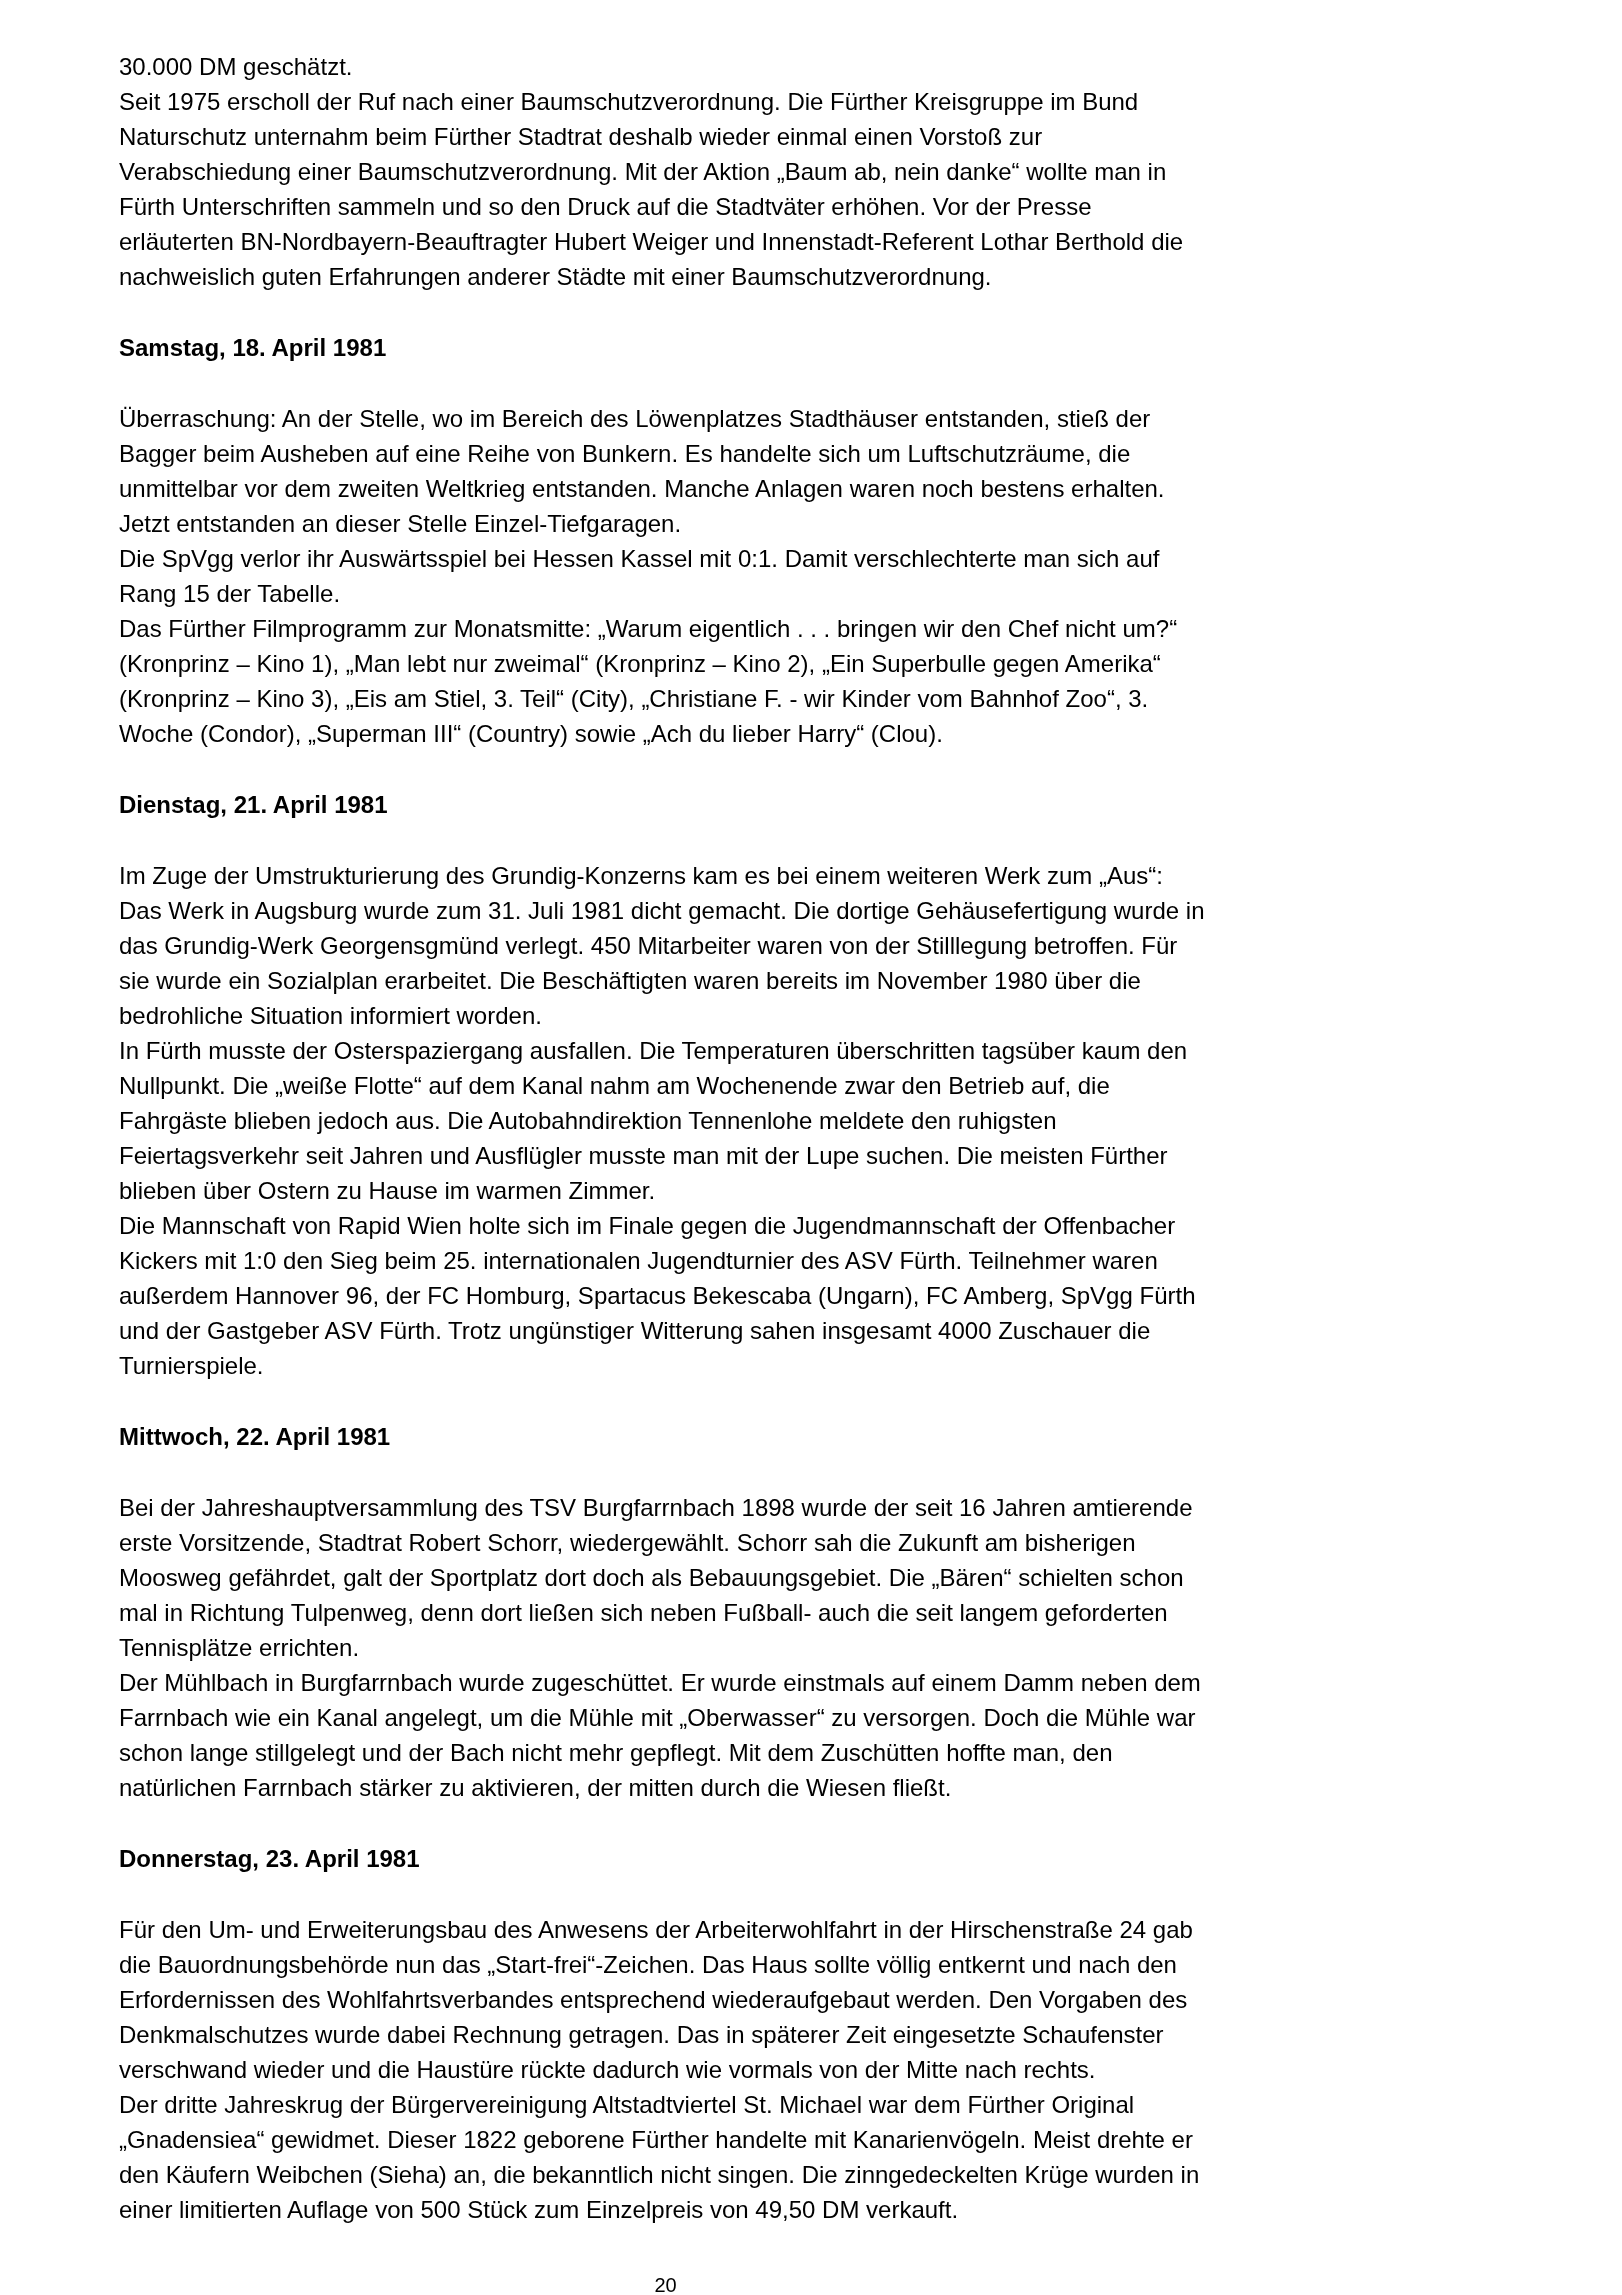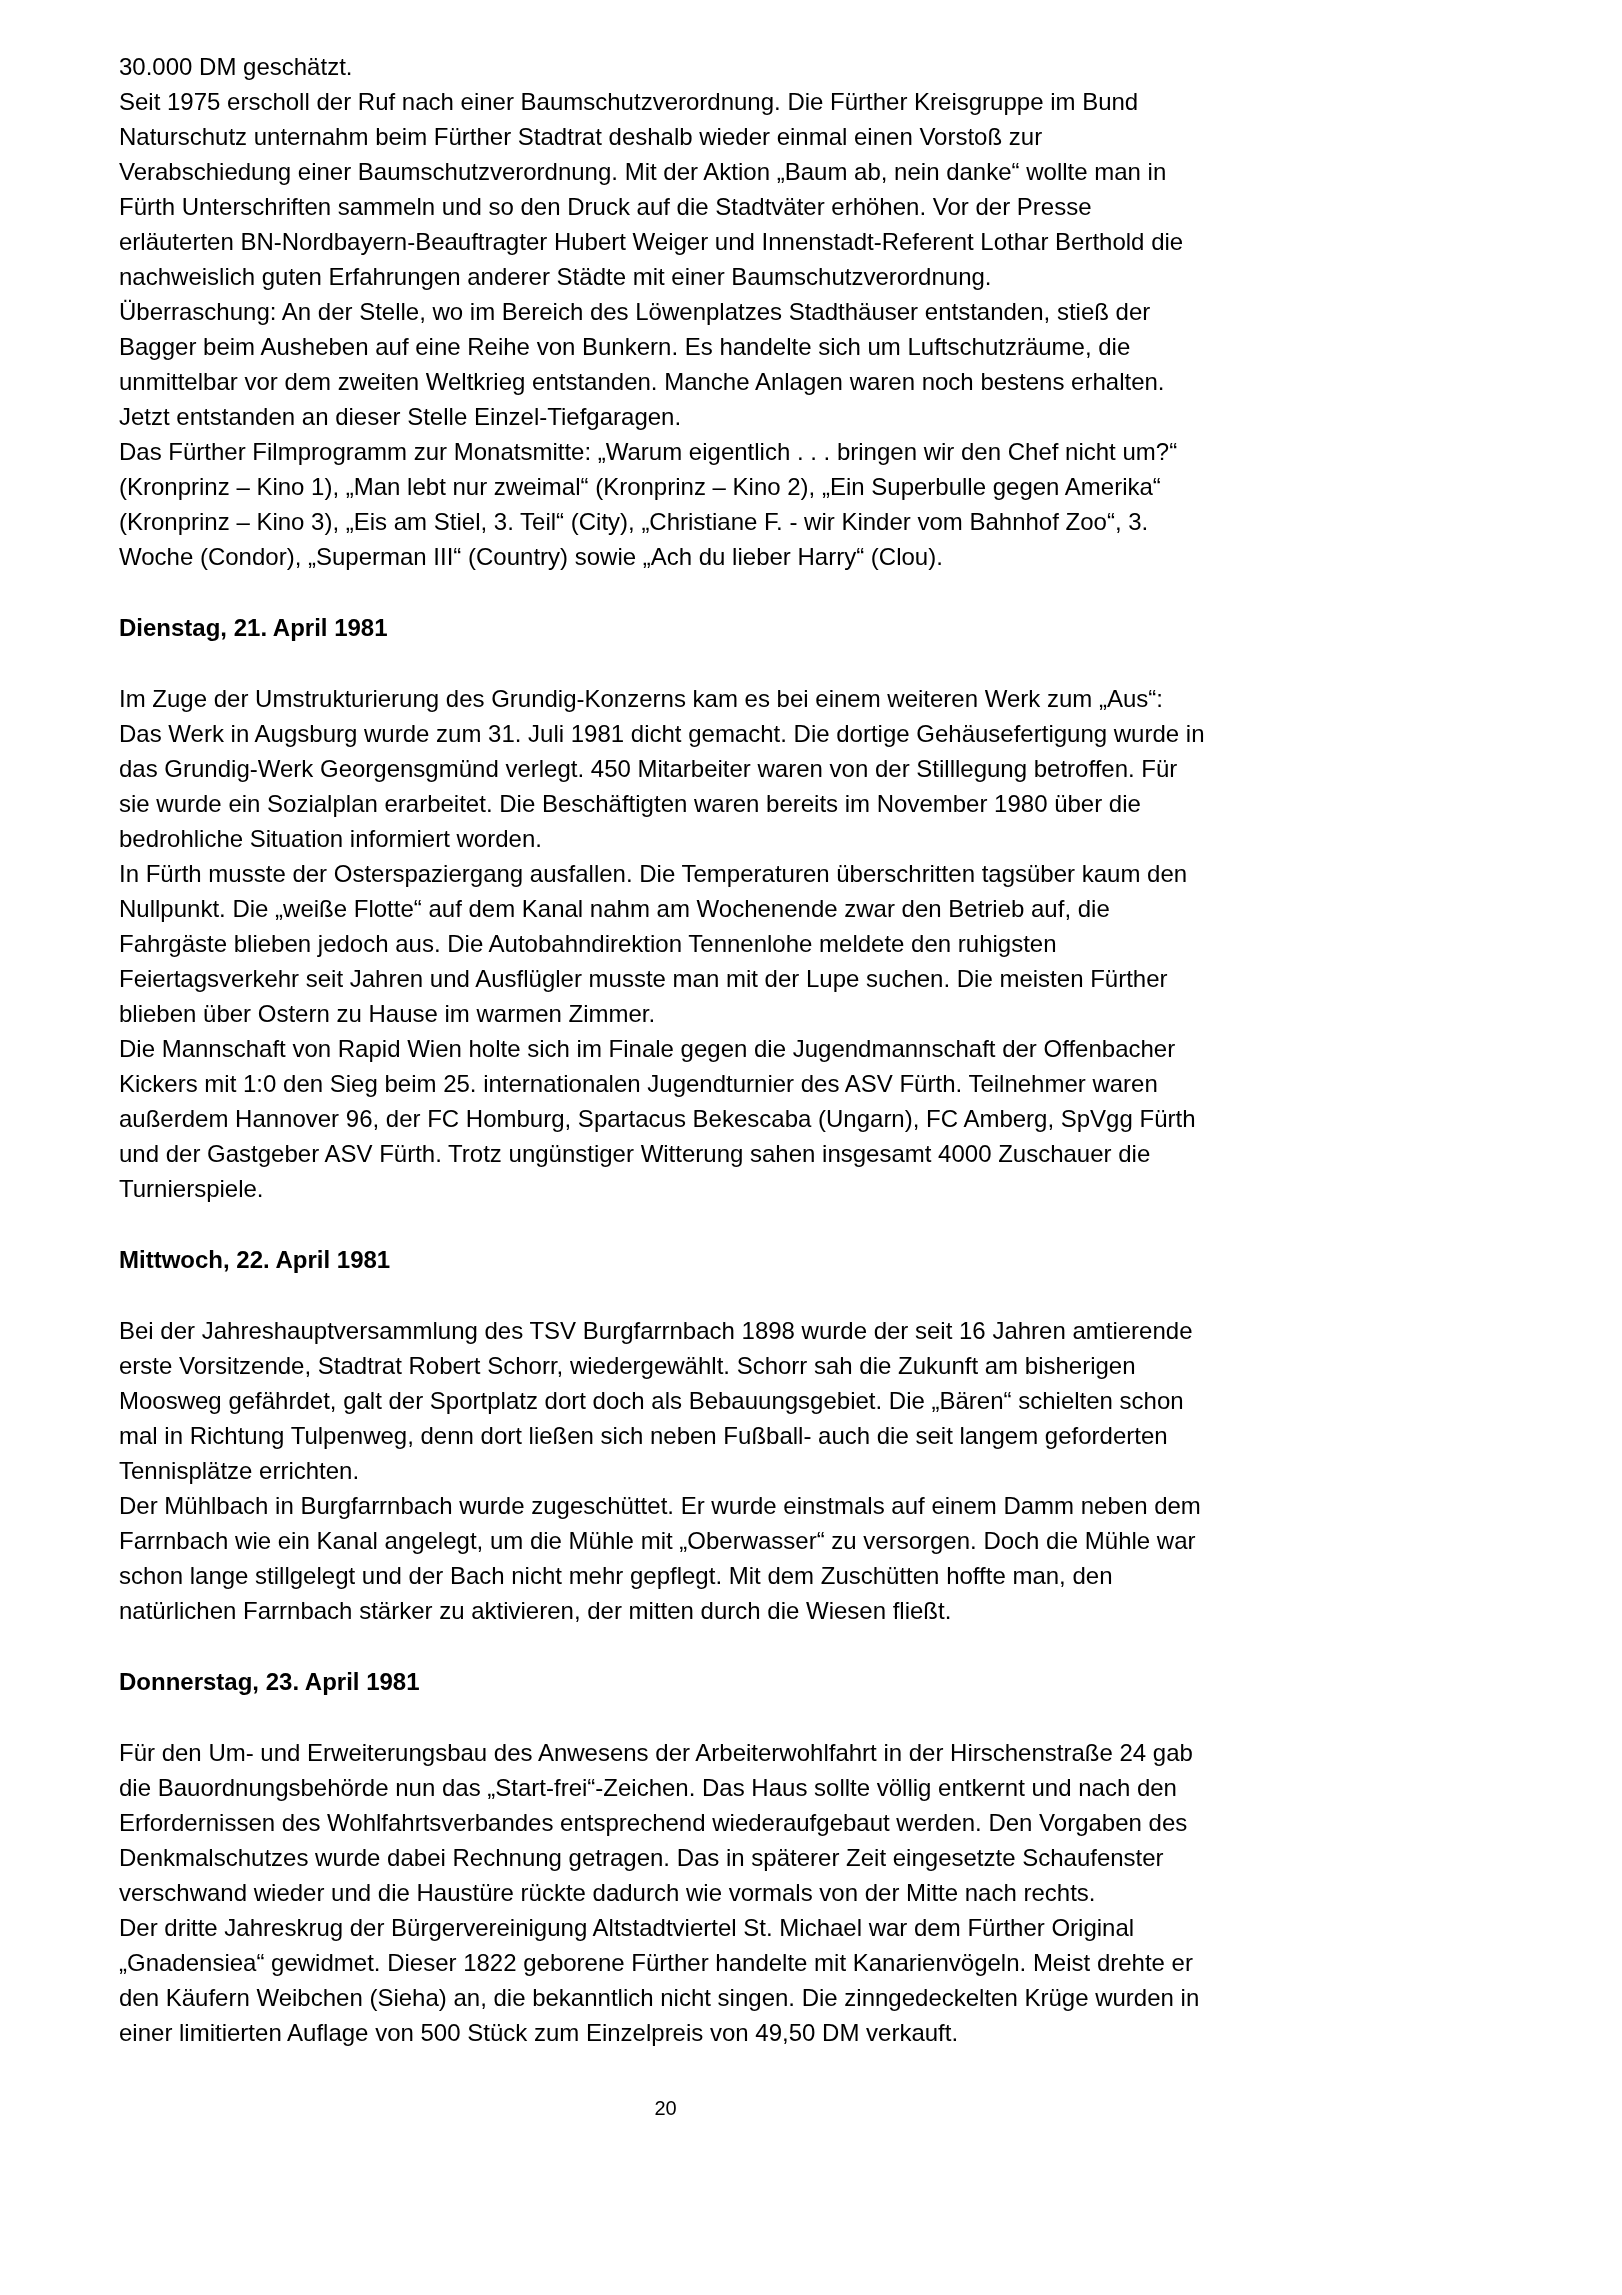--- a/index.html
+++ b/index.html
@@ -38,21 +38,23 @@
   }
 </style>
 </head>
 <body>
 
 <div class="page">
 
   <p class="para">30.000 DM geschätzt.</p>
   <p class="para">Seit 1975 erscholl der Ruf nach einer Baumschutzverordnung. Die Fürther Kreisgruppe im Bund Naturschutz unternahm beim Fürther Stadtrat deshalb wieder einmal einen Vorstoß zur Verabschiedung einer Baumschutzverordnung. Mit der Aktion „Baum ab, nein danke“ wollte man in Fürth Unterschriften sammeln und so den Druck auf die Stadtväter erhöhen. Vor der Presse erläuterten BN-Nordbayern-Beauftragter Hubert Weiger und Innenstadt-Referent Lothar Berthold die nachweislich guten Erfahrungen anderer Städte mit einer Baumschutzverordnung.</p>
 
+  <h2 class="heading">Samstag, 18. April 1981</h2>
   <p class="para">Überraschung: An der Stelle, wo im Bereich des Löwenplatzes Stadthäuser entstanden, stieß der Bagger beim Ausheben auf eine Reihe von Bunkern. Es handelte sich um Luftschutzräume, die unmittelbar vor dem zweiten Weltkrieg entstanden. Manche Anlagen waren noch bestens erhalten. Jetzt entstanden an dieser Stelle Einzel-Tiefgaragen.</p>
+  <p class="para">Die SpVgg verlor ihr Auswärtsspiel bei Hessen Kassel mit 0:1. Damit verschlechterte man sich auf Rang 15 der Tabelle.</p>
   <p class="para">Das Fürther Filmprogramm zur Monatsmitte: „Warum eigentlich . . . bringen wir den Chef nicht um?“ (Kronprinz – Kino 1), „Man lebt nur zweimal“ (Kronprinz – Kino 2), „Ein Superbulle gegen Amerika“ (Kronprinz – Kino 3), „Eis am Stiel, 3. Teil“ (City), „Christiane F. - wir Kinder vom Bahnhof Zoo“, 3. Woche (Condor), „Superman III“ (Country) sowie „Ach du lieber Harry“ (Clou).</p>
 
   <h2 class="heading">Dienstag, 21. April 1981</h2>
   <p class="para">Im Zuge der Umstrukturierung des Grundig-Konzerns kam es bei einem weiteren Werk zum „Aus“: Das Werk in Augsburg wurde zum 31. Juli 1981 dicht gemacht. Die dortige Gehäusefertigung wurde in das Grundig-Werk Georgensgmünd verlegt. 450 Mitarbeiter waren von der Stilllegung betroffen. Für sie wurde ein Sozialplan erarbeitet. Die Beschäftigten waren bereits im November 1980 über die bedrohliche Situation informiert worden.</p>
   <p class="para">In Fürth musste der Osterspaziergang ausfallen. Die Temperaturen überschritten tagsüber kaum den Nullpunkt. Die „weiße Flotte“ auf dem Kanal nahm am Wochenende zwar den Betrieb auf, die Fahrgäste blieben jedoch aus. Die Autobahndirektion Tennenlohe meldete den ruhigsten Feiertagsverkehr seit Jahren und Ausflügler musste man mit der Lupe suchen. Die meisten Fürther blieben über Ostern zu Hause im warmen Zimmer.</p>
   <p class="para">Die Mannschaft von Rapid Wien holte sich im Finale gegen die Jugendmannschaft der Offenbacher Kickers mit 1:0 den Sieg beim 25. internationalen Jugendturnier des ASV Fürth. Teilnehmer waren außerdem Hannover 96, der FC Homburg, Spartacus Bekescaba (Ungarn), FC Amberg, SpVgg Fürth und der Gastgeber ASV Fürth. Trotz ungünstiger Witterung sahen insgesamt 4000 Zuschauer die Turnierspiele.</p>
 
   <h2 class="heading">Mittwoch, 22. April 1981</h2>
   <p class="para">Bei der Jahreshauptversammlung des TSV Burgfarrnbach 1898 wurde der seit 16 Jahren amtierende erste Vorsitzende, Stadtrat Robert Schorr, wiedergewählt. Schorr sah die Zukunft am bisherigen Moosweg gefährdet, galt der Sportplatz dort doch als Bebauungsgebiet. Die „Bären“ schielten schon mal in Richtung Tulpenweg, denn dort ließen sich neben Fußball- auch die seit langem geforderten Tennisplätze errichten.</p>
   <p class="para">Der Mühlbach in Burgfarrnbach wurde zugeschüttet. Er wurde einstmals auf einem Damm neben dem Farrnbach wie ein Kanal angelegt, um die Mühle mit „Oberwasser“ zu versorgen. Doch die Mühle war schon lange stillgelegt und der Bach nicht mehr gepflegt. Mit dem Zuschütten hoffte man, den natürlichen Farrnbach stärker zu aktivieren, der mitten durch die Wiesen fließt.</p>

